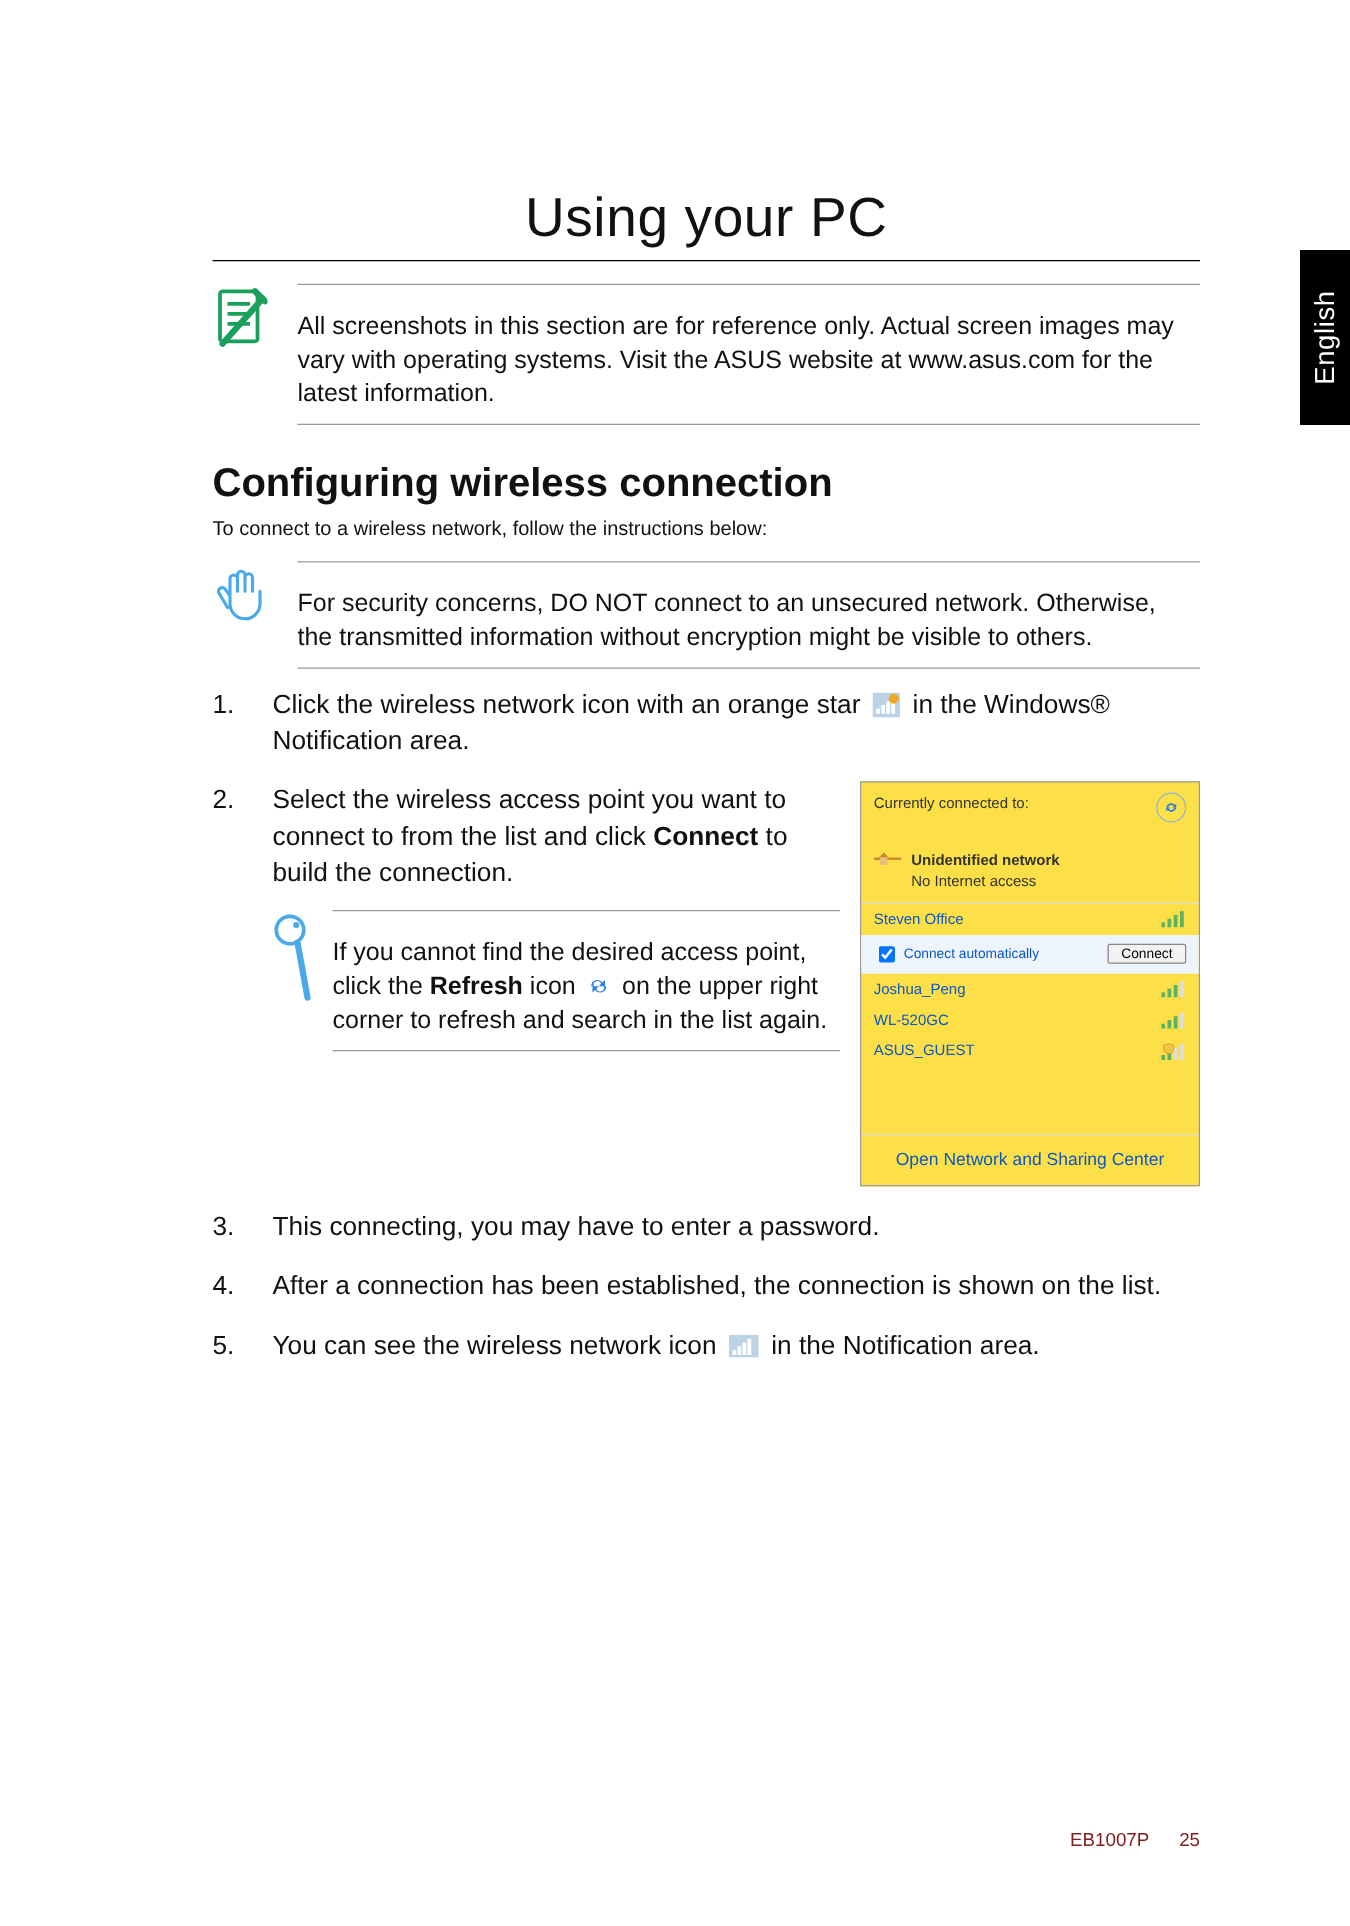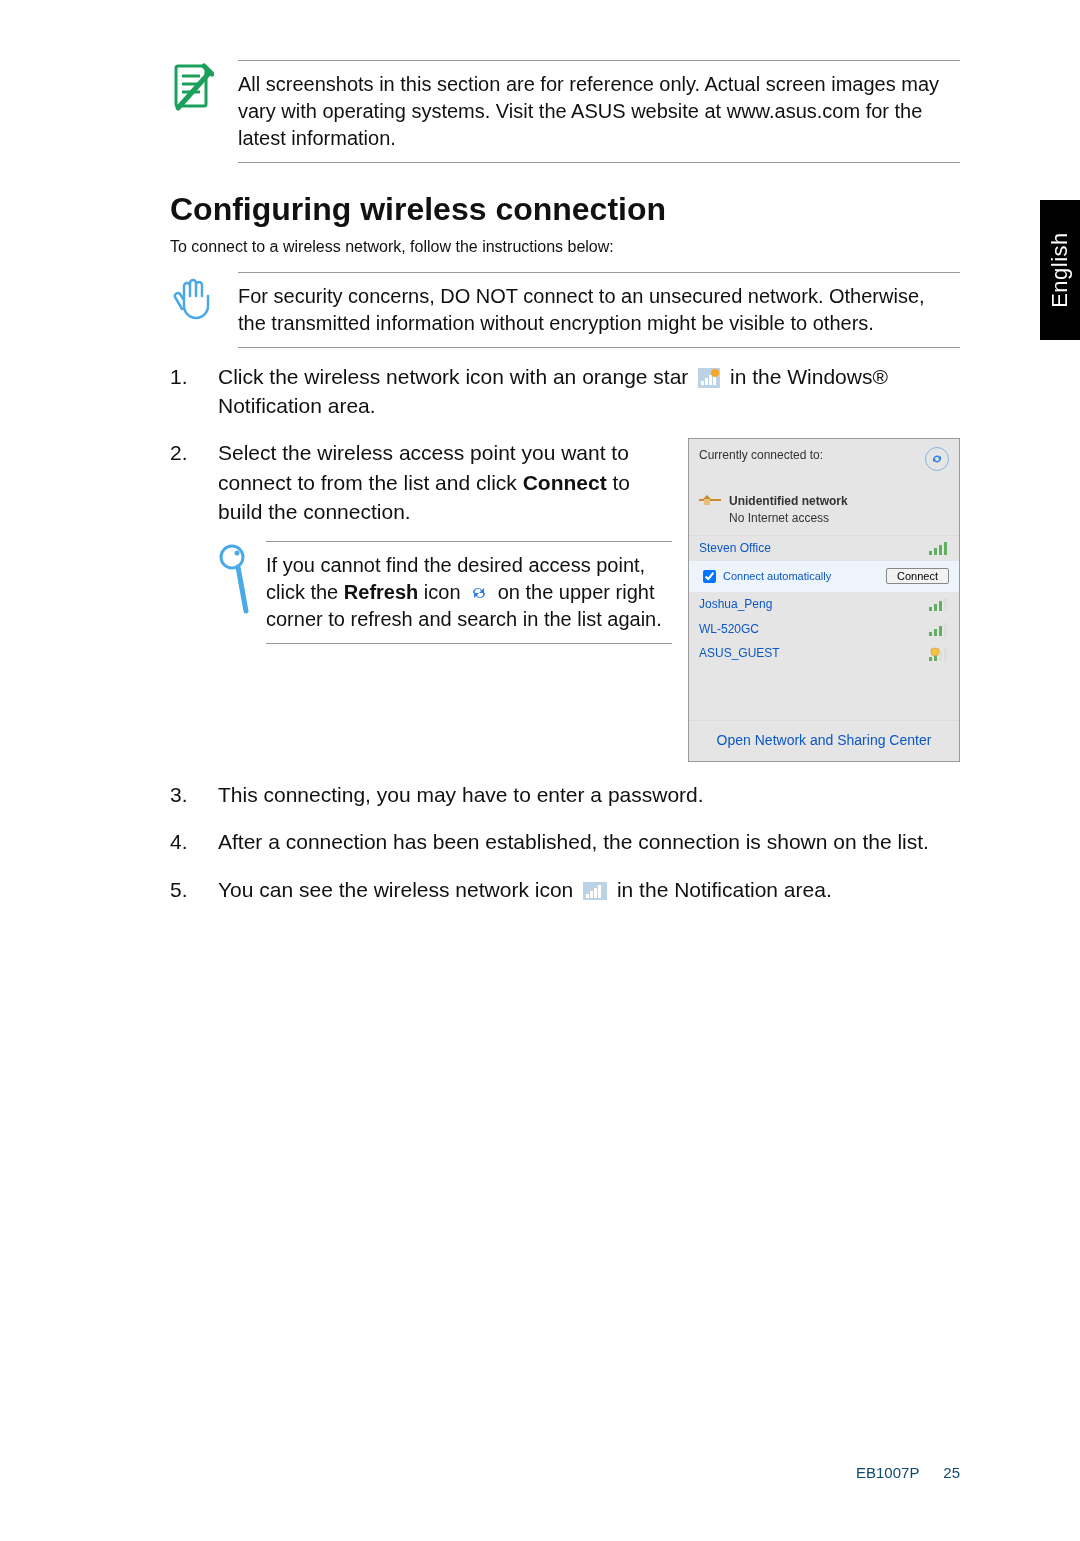--- a/index.html
+++ b/index.html
@@ -2,60 +2,61 @@
 <html><head>
 <meta charset="utf-8">
 <style>
   html,body{margin:0;padding:0;background:#fff;font-family:"Segoe UI",Tahoma,Geneva,sans-serif;color:#111;}
   .page{width:1080px;height:1541px;box-sizing:border-box;position:relative;padding:60px 120px 60px 170px;}
   .thumb-tab{position:absolute;top:200px;right:0;width:40px;height:140px;background:#000;color:#fff;display:flex;align-items:center;justify-content:center;}
   .thumb-tab span{transform:rotate(-90deg);font-size:22px;letter-spacing:0.5px;}
   .chapter-title{text-align:center;font-size:44px;font-weight:300;font-family:Arial,Helvetica,sans-serif;letter-spacing:0.5px;border-bottom:1.5px solid #000;padding:90px 0 8px 0;margin:0 0 18px 0;}
   .note-block{display:flex;align-items:flex-start;margin-bottom:14px;}
   .note-icon-cell{flex:0 0 68px;display:flex;align-items:flex-start;justify-content:flex-start;padding-top:2px;}
-  .note-text-cell{flex:1;border-top:1px solid #999;border-bottom:1px solid #999;padding:10px 4px 10px 0;font-size:20px;line-height:1.35;}
+  .note-text-cell{flex:1;border-top:1px solid #999;border-bottom:1px solid #999;padding:20px 4px 10px 0;font-size:20px;line-height:1.35;}
   .section-heading{font-family:Arial,Helvetica,sans-serif;font-size:32px;font-weight:800;margin:28px 0 8px 0;}
   .body-text{font-size:16px;line-height:1.35;margin:0 0 14px 0;}
   ol.steps{list-style:none;padding:0;margin:0;counter-reset:step;}
   ol.steps>li{counter-increment:step;position:relative;padding-left:48px;font-size:21px;line-height:1.4;margin-bottom:18px;}
   ol.steps>li::before{content:counter(step)".";position:absolute;left:0;top:0;}
   .emph{font-weight:600;}
   .inline-icon{display:inline-block;vertical-align:middle;margin:0 4px;}
   .two-col{display:flex;align-items:flex-start;gap:16px;}
   .two-col .left{flex:1;}
   
-  .wifi-popup{flex:0 0 270px;border:1.5px solid #999;background:#e5e5e5;font-family:"Segoe UI",Tahoma,sans-serif;font-size:12px;color:#333;}
+  .wifi-popup{flex:0 0 270px;border:1.5px solid #999;background:#fde047;font-family:"Segoe UI",Tahoma,sans-serif;font-size:12px;color:#333;}
   .wifi-popup .pad{padding:8px 10px;}
   .wifi-popup .header{display:flex;align-items:flex-start;justify-content:space-between;}
   .refresh-circle{width:22px;height:22px;border:1.5px solid #8bb3e0;border-radius:50%;display:flex;align-items:center;justify-content:center;color:#2a7de1;font-size:11px;}
   .unid{display:flex;align-items:flex-start;gap:8px;margin-top:6px;}
   .unid-icon{width:22px;height:16px;}
   .wifi-popup hr{border:none;border-top:1px solid #ddd;margin:0;}
   .wnc-row{display:flex;align-items:center;justify-content:space-between;padding:6px 10px;color:#777;}
   .chev{color:#2a7de1;font-weight:bold;}
   .net-row{display:flex;align-items:center;justify-content:space-between;padding:4px 10px;color:#0b57c6;}
   .sig{width:20px;height:14px;}
   .sel-row{background:#eef4fb;padding:6px 10px;display:flex;align-items:center;justify-content:space-between;gap:40px;}
   .sel-row label{display:flex;align-items:center;gap:4px;color:#0b57c6;font-size:11px;}
   .connect-btn{font-size:11px;padding:1px 10px;border:1px solid #888;background:#f2f2f2;border-radius:2px;}
   .footer-link{text-align:center;padding:10px 0;color:#0b57c6;font-size:14px;}
-  .pagefoot{position:absolute;bottom:60px;right:120px;font-size:15px;color:#0c4a6e;}
+  .pagefoot{position:absolute;bottom:60px;right:120px;font-size:15px;color:#7f1d1d;}
   .pagefoot .num{margin-left:20px;}
   
   svg{display:block;}
 </style>
 </head>
 <body>
 
 <div class="page">
 
   <div class="thumb-tab">
     <span>English</span>
   </div>
 
+  <h1 class="chapter-title">Using your PC</h1>
 
   <div class="note-block">
     <div class="note-icon-cell">
       <span>
         <svg width="44" height="52" viewBox="0 0 44 52">
           <rect x="6" y="4" width="30" height="40" rx="2" fill="none" stroke="#1aa05a" stroke-width="3"></rect>
           <line x1="12" y1="14" x2="30" y2="14" stroke="#1aa05a" stroke-width="3"></line>
           <line x1="12" y1="22" x2="30" y2="22" stroke="#1aa05a" stroke-width="3"></line>
           <line x1="12" y1="30" x2="30" y2="30" stroke="#1aa05a" stroke-width="3"></line>
           <path d="M 8 46 L 40 10" stroke="#1aa05a" stroke-width="5" stroke-linecap="round"></path>

